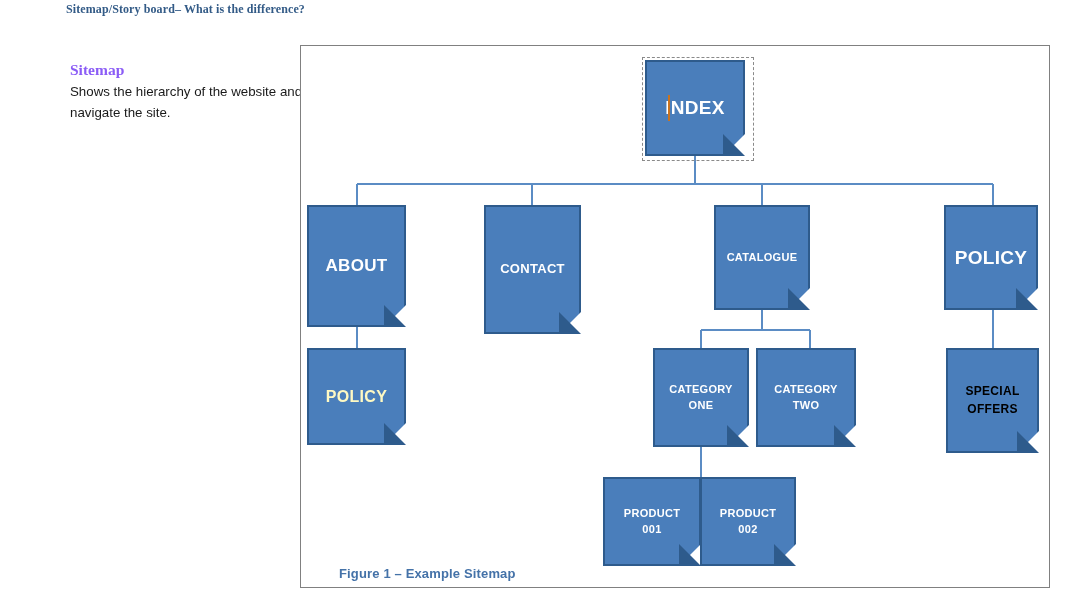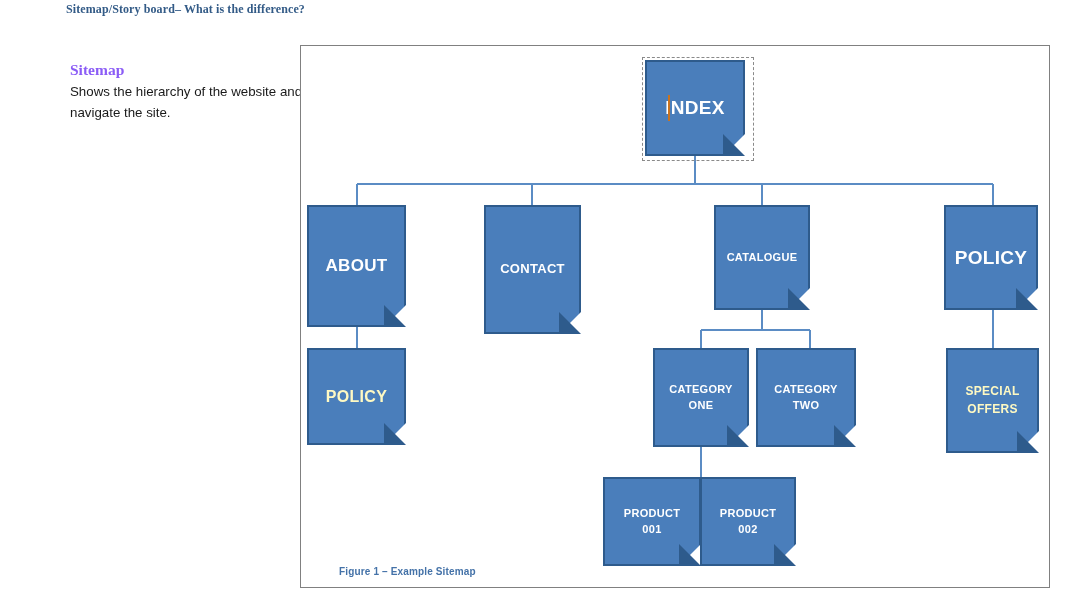--- a/index.html
+++ b/index.html
@@ -58,21 +58,21 @@
     height: 543px;
     border: 1px solid #808080;
     box-sizing: border-box;
     background: #ffffff;
   }
   #figure-caption {
     position: absolute;
     left: 339px;
     top: 566px;
     font-family: "Liberation Sans", sans-serif;
-    font-size: 10px;
+    font-size: 13px;
     font-weight: bold;
     color: #4472A8;
     letter-spacing: 0.15px;
   }
 
   
   #connectors {
     position: absolute;
     left: 0;
     top: 0;
@@ -218,21 +218,21 @@
       <span class="fold-tri" style="border-left-color: rgb(46, 91, 140);"></span>
       <span class="label" style="white-space: pre-line;">CATEGORY
 ONE</span>
     </div>
     <div class="node" style="left: 756px; top: 348px; width: 100px; height: 99px; background: rgb(74, 126, 187); border-color: rgb(46, 91, 140); color: rgb(255, 255, 255); font-size: 11px; z-index: 17;">
       <span class="fold"></span>
       <span class="fold-tri" style="border-left-color: rgb(46, 91, 140);"></span>
       <span class="label" style="white-space: pre-line;">CATEGORY
 TWO</span>
     </div>
-    <div class="node" style="left: 946px; top: 348px; width: 93px; height: 105px; background: rgb(74, 126, 187); border-color: rgb(46, 91, 140); color: #fef9c3; font-size: 12px; z-index: 18;">
+    <div class="node" style="left: 946px; top: 348px; width: 93px; height: 105px; background: rgb(74, 126, 187); border-color: rgb(46, 91, 140); color: #000000; font-size: 12px; z-index: 18;">
       <span class="fold"></span>
       <span class="fold-tri" style="border-left-color: rgb(46, 91, 140);"></span>
       <span class="label" style="white-space: pre-line;">SPECIAL
 OFFERS</span>
     </div>
     <div class="node" style="left: 603px; top: 477px; width: 98px; height: 89px; background: rgb(74, 126, 187); border-color: rgb(46, 91, 140); color: rgb(255, 255, 255); font-size: 11px; z-index: 19;">
       <span class="fold"></span>
       <span class="fold-tri" style="border-left-color: rgb(46, 91, 140);"></span>
       <span class="label" style="white-space: pre-line;">PRODUCT
 001</span>

